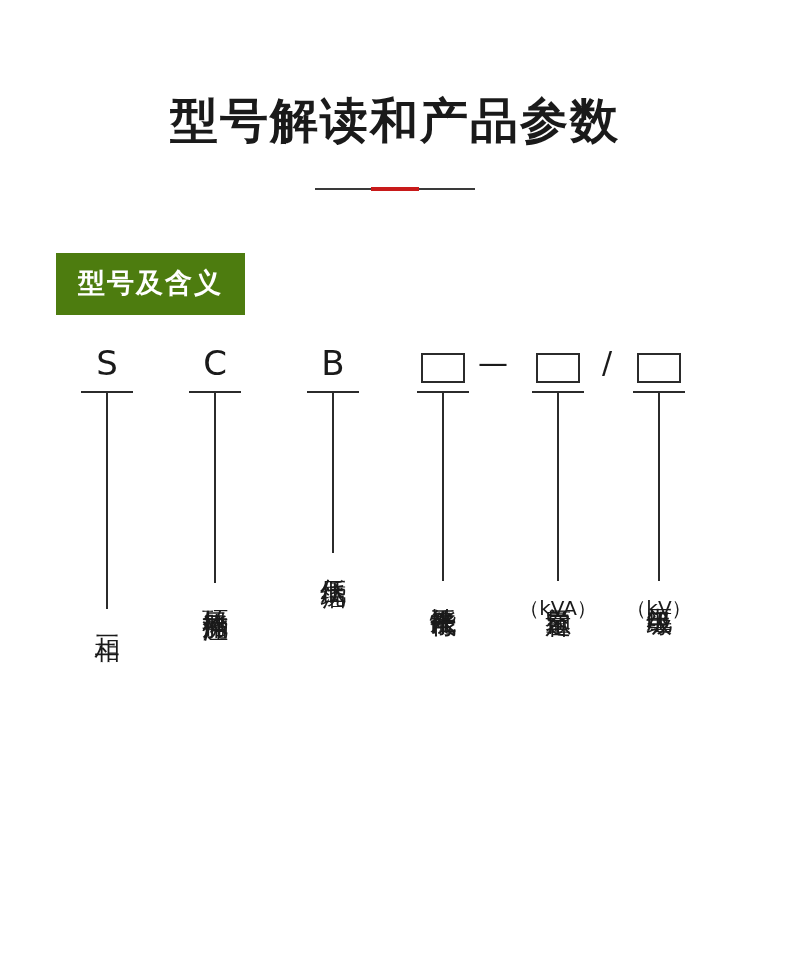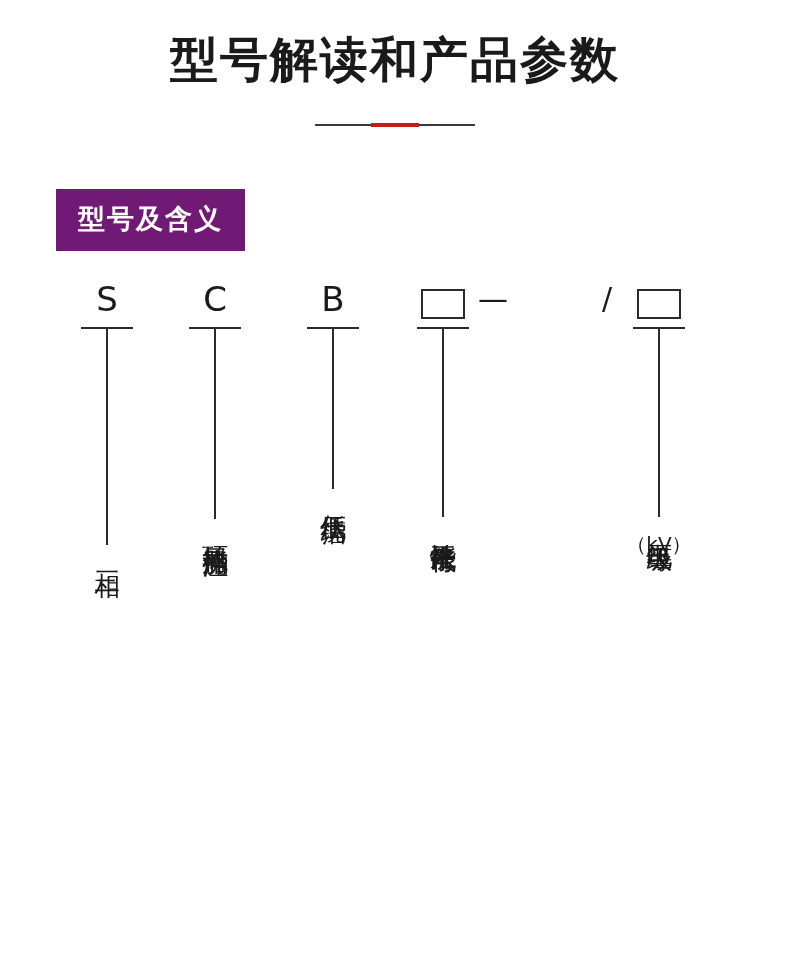--- a/index.html
+++ b/index.html
@@ -16,23 +16,23 @@
     position: relative;
   }
 
   
   .page-title {
     text-align: center;
     font-size: 48px;
     font-weight: bold;
     letter-spacing: 2px;
     color: #1a1a1a;
-    margin-top: 34px;
+    margin-top: 98px;
     line-height: 1.1;
-    font-family: Liberation Serif, serif;
+    font-family: Liberation Mono, monospace;
   }
   .divider {
     margin: 36px auto 0 auto;
     width: 160px;
     height: 4px;
     position: relative;
   }
   .divider .line {
     position: absolute;
     top: 1px;
@@ -47,21 +47,21 @@
     left: 56px;
     width: 48px;
     height: 4px;
     background: #c81a1a;
   }
 
   
   .section-tag {
     margin: 62px 0 0 56px;
     display: inline-block;
-    background: #701a75;
+    background: #4d7c0f;
     color: #ffffff;
     font-size: 27px;
     font-weight: bold;
     letter-spacing: 2px;
     padding: 12px 22px 14px 22px;
     font-family: "DejaVu Sans", "Liberation Sans", sans-serif;
   }
 
   
   .diagram {
@@ -171,20 +171,27 @@
 
   <div class="code-col" style="left:388px;">
     <div class="code-char"><span class="code-box"></span></div>
     <div class="underline"></div>
     <div class="stem" style="height:188px;"></div>
     <div class="vlabel">性能水平代号</div>
   </div>
 
   <div class="sep" style="left:478px;">—</div>
 
+  <div class="code-col" style="left:503px;">
+    <div class="code-char"><span class="code-box"></span></div>
+    <div class="underline"></div>
+    <div class="stem" style="height:188px;"></div>
+    <div class="vlabel">额定容量</div>
+    <div class="unit">（kVA）</div>
+  </div>
 
   <div class="sep" style="left:602px;">/</div>
 
   <div class="code-col" style="left:604px;">
     <div class="code-char"><span class="code-box"></span></div>
     <div class="underline"></div>
     <div class="stem" style="height:188px;"></div>
     <div class="vlabel">电压等级</div>
     <div class="unit">（kV）</div>
   </div>

